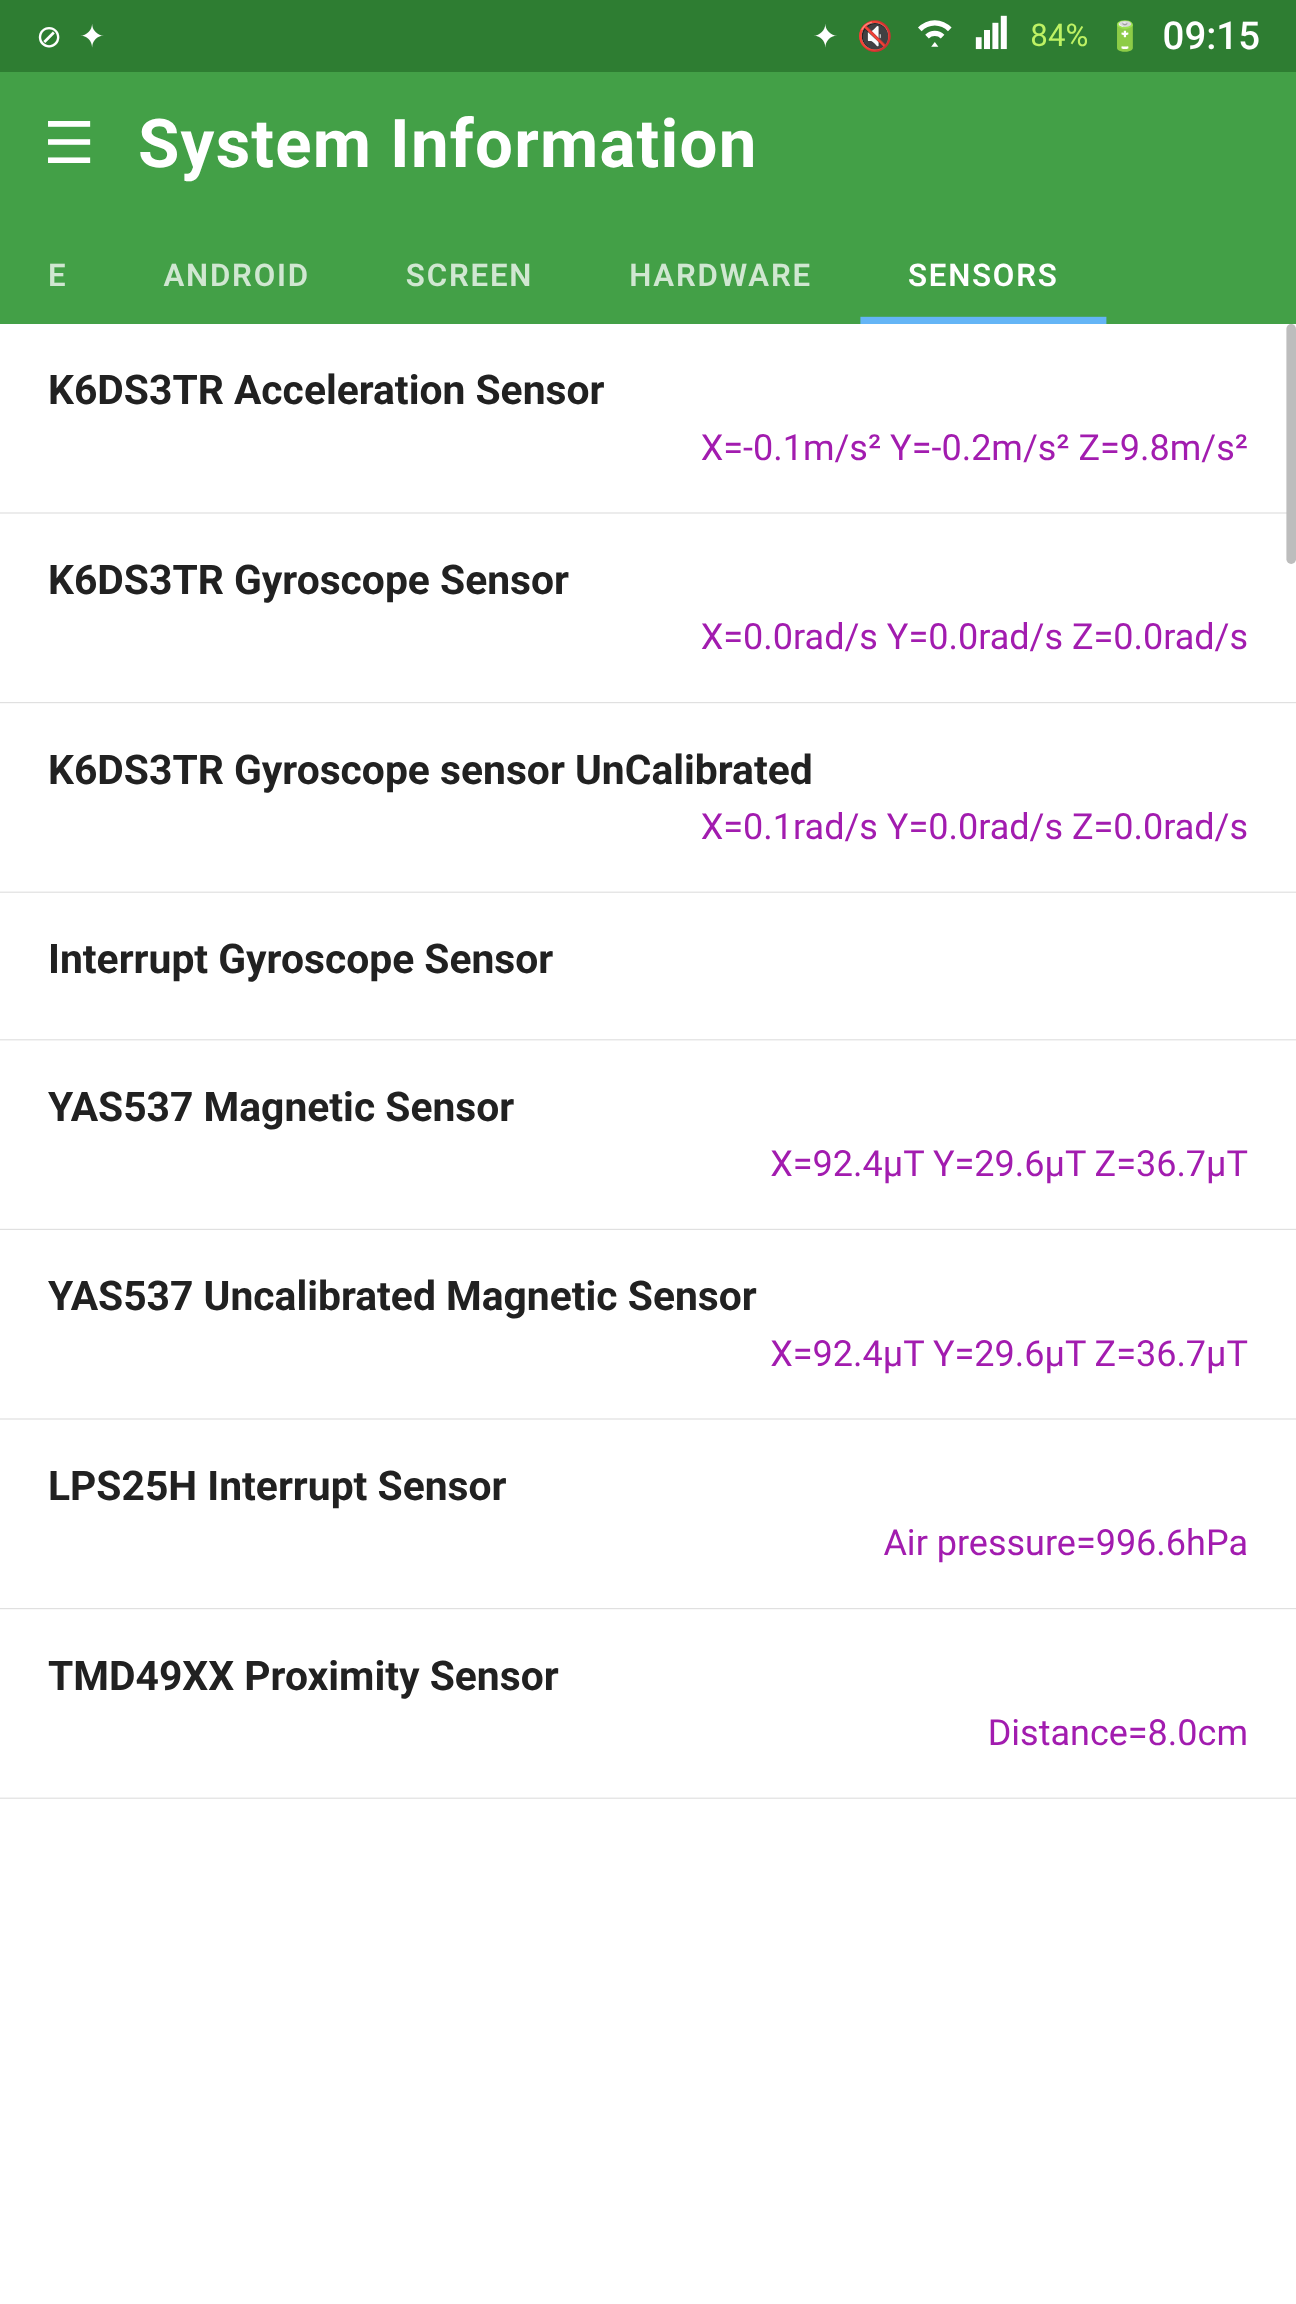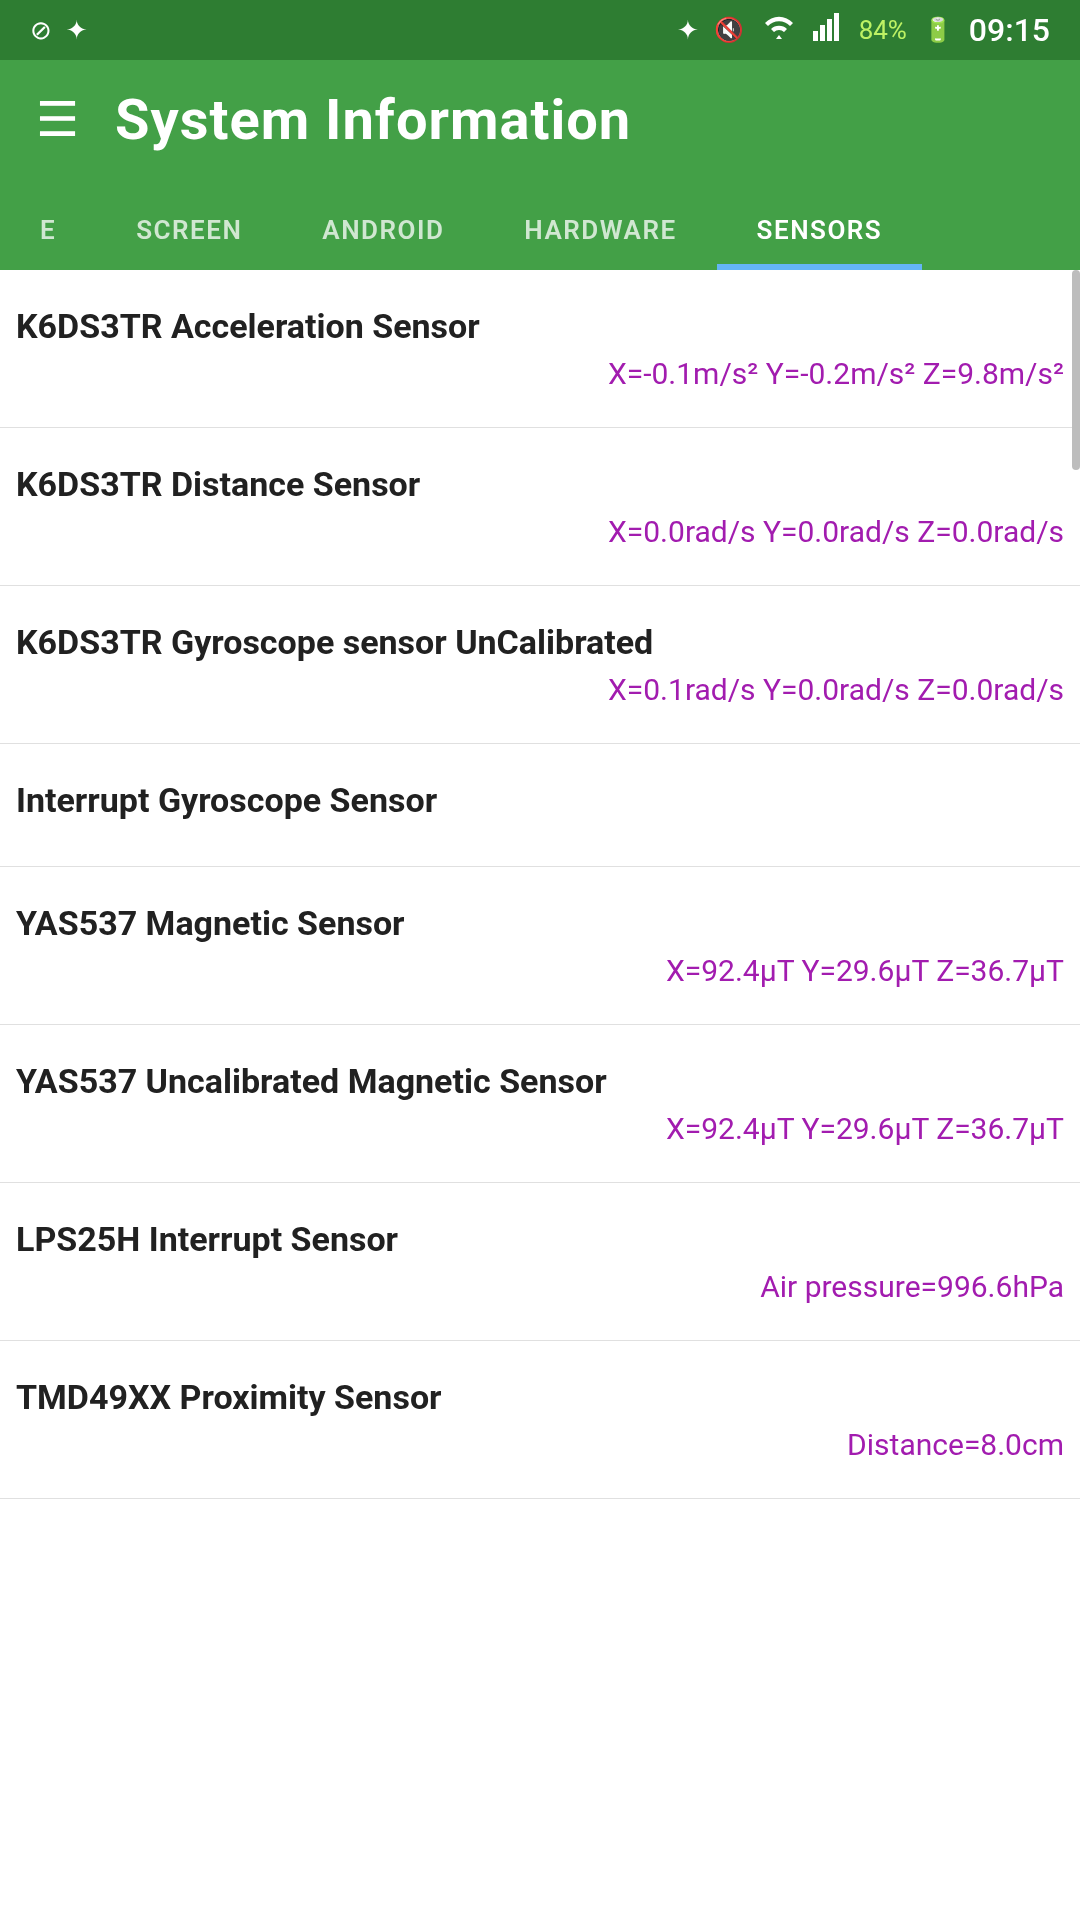--- a/index.html
+++ b/index.html
@@ -124,21 +124,21 @@
       color: rgba(255,255,255,0.75);
     }
 
     
     .content {
       background: #fff;
       padding: 0;
     }
 
     .sensor-item {
-      padding: 36px 16px;
+      padding: 36px 40px;
       border-bottom: 1px solid #e0e0e0;
     }
 
     .sensor-name {
       font-size: 34px;
       font-weight: 700;
       color: #212121;
       margin-bottom: 10px;
     }
 
@@ -199,42 +199,42 @@
 <div class="app-bar">
   <span class="hamburger-icon">☰</span>
   <span class="app-title">System Information</span>
 </div>
 
 <div class="tab-bar">
   <div class="tab-item partial">
     <span>E</span>
   </div>
   <div class="tab-item">
+    <span>ANDROID</span>
+  </div>
+  <div class="tab-item">
     <span>SCREEN</span>
-  </div>
-  <div class="tab-item">
-    <span>ANDROID</span>
   </div>
   <div class="tab-item">
     <span>HARDWARE</span>
   </div>
   <div class="tab-item active">
     <span>SENSORS</span>
   </div>
 </div>
 
 <div class="content-wrapper">
   <div class="content" id="sensors-container">
 
   <div class="sensor-item">
         <div class="sensor-name">K6DS3TR Acceleration Sensor</div>
         <div class="sensor-value">X=-0.1m/s²  Y=-0.2m/s²  Z=9.8m/s²</div>
       </div>
       <div class="sensor-item">
-        <div class="sensor-name">K6DS3TR Distance Sensor</div>
+        <div class="sensor-name">K6DS3TR Gyroscope Sensor</div>
         <div class="sensor-value">X=0.0rad/s  Y=0.0rad/s  Z=0.0rad/s</div>
       </div>
       <div class="sensor-item">
         <div class="sensor-name">K6DS3TR Gyroscope sensor UnCalibrated</div>
         <div class="sensor-value">X=0.1rad/s  Y=0.0rad/s  Z=0.0rad/s</div>
       </div>
       <div class="sensor-item">
         <div class="sensor-name">Interrupt Gyroscope Sensor</div>
       </div>
       <div class="sensor-item">

